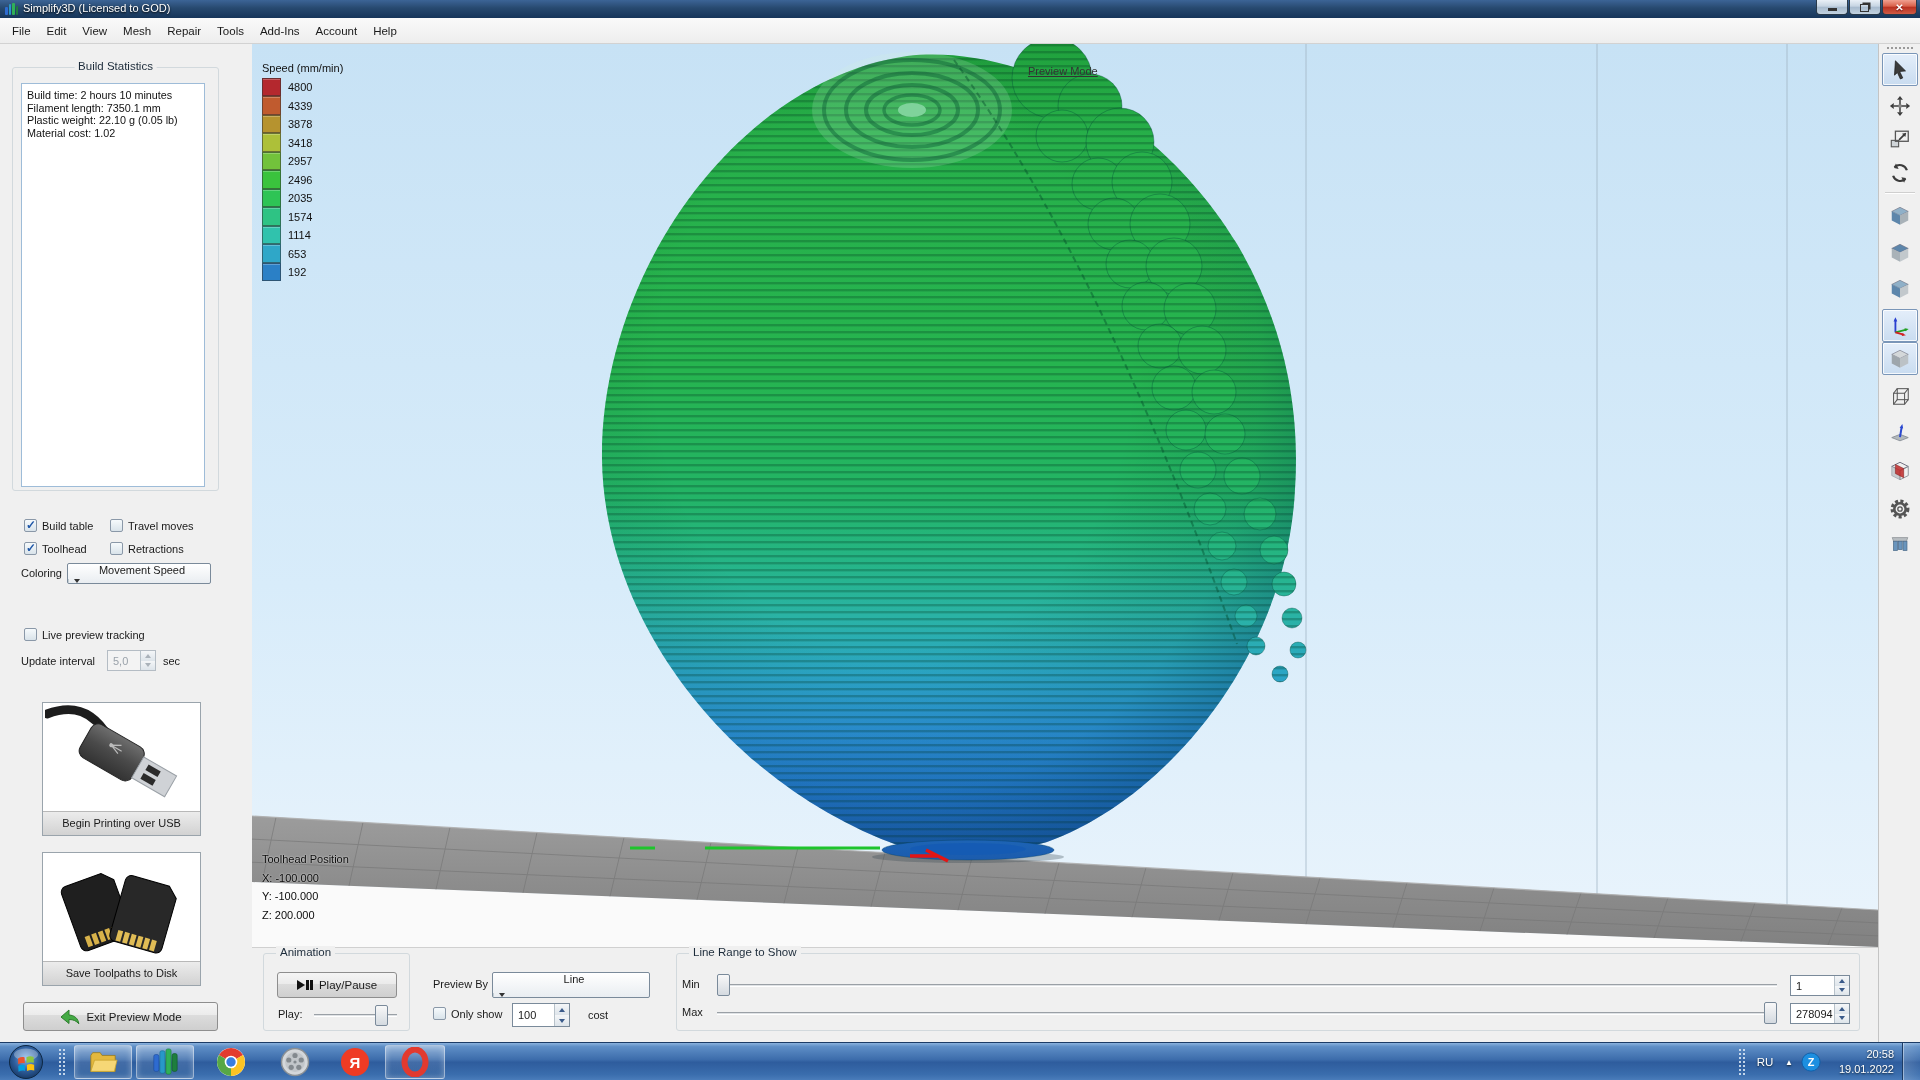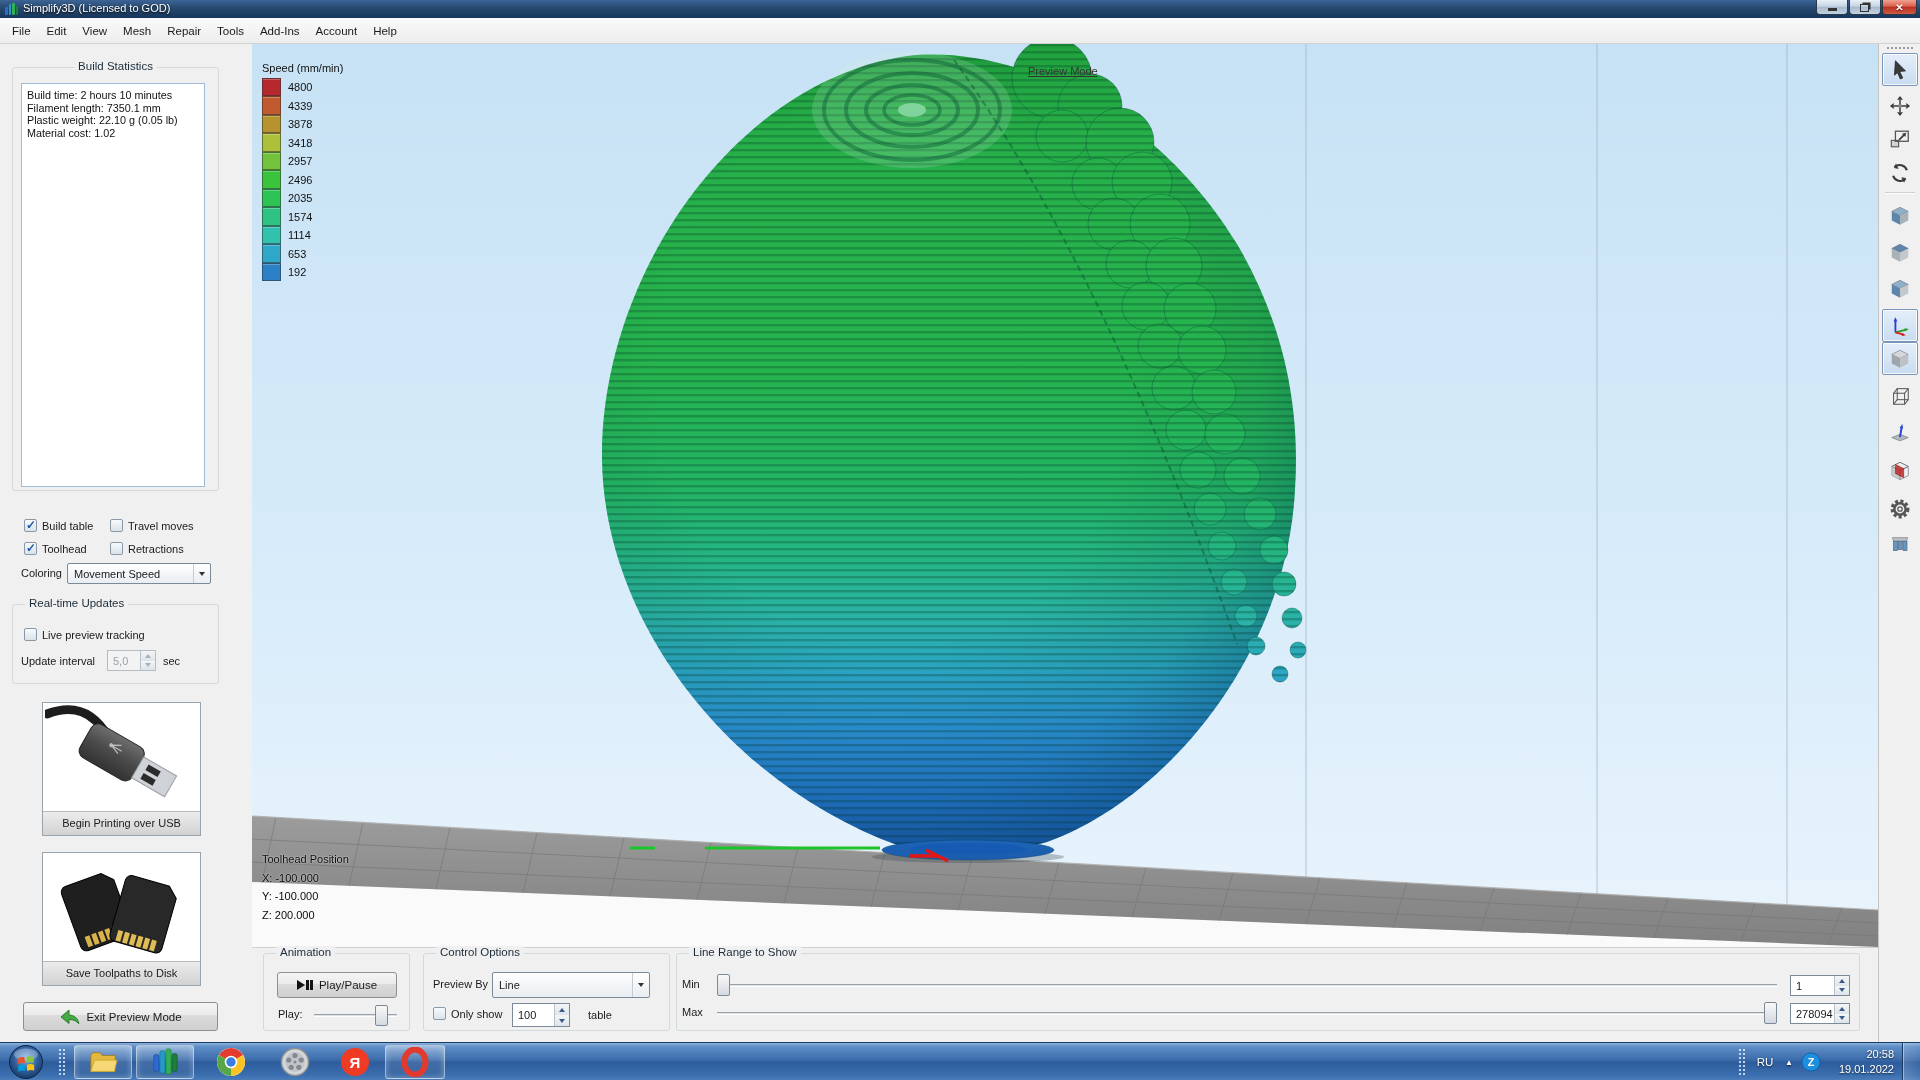--- a/index.html
+++ b/index.html
@@ -37,21 +37,21 @@
   #stats-box div { font-size:10.8px; line-height:12.5px; color:#111; }
 
   .cbx { position:absolute; display:flex; align-items:center; }
   .cbx .box { width:13px; height:13px; border:1px solid #8a98a8; border-radius:2px;
     background:linear-gradient(180deg,#f6fafc,#d9e3ea); position:relative; flex:0 0 auto; }
   .cbx.checked .box::after { content:"✓"; position:absolute; left:1px; top:-2px;
     color:#1f57a8; font-size:12px; font-weight:bold; }
   .cbx .lbl { margin-left:5px; white-space:nowrap; }
 
   .w7select { position:absolute; border:1px solid #7a8a9a; border-radius:2px;
-    background:linear-gradient(180deg,#fff,#e9edf1); display:flex; align-items:center; }
+    background:linear-gradient(180deg,#fff,#e9edf1); display:flex; align-items:center;flex-direction:column; }
   .w7select .val { flex:1; padding-left:6px; white-space:nowrap; overflow:hidden; }
   .w7select .arr { width:17px; align-self:stretch; border-left:1px solid #c2ccd2;
     display:flex; align-items:center; justify-content:center; }
   .tri-down { width:0; height:0; border-left:3.5px solid transparent; border-right:3.5px solid transparent; border-top:4.5px solid #333; }
 
   .spinbox { position:absolute; border:1px solid #7a8a9a; background:#fff; display:flex; }
   .spinbox .val { flex:1; padding-left:5px; display:flex; align-items:center; }
   .spinbox .arrows { width:15px; border-left:1px solid #b8c2ca; display:flex; flex-direction:column; }
   .spinbox .arrows span { flex:1; display:flex; align-items:center; justify-content:center;
     background:linear-gradient(180deg,#f4f6f8,#dde4ea); }
@@ -172,23 +172,20 @@
 
   <div id="sip-rows"></div>
   <span class="abs btm-lbl" style="left:21px;top:523px;">Coloring</span>
   <div class="w7select" style="left:67px;top:519px;width:144px;height:21px;">
     <span class="val">Movement Speed</span>
     <span class="arr">
         <span class="tri-down"></span>
       </span>
   </div>
 
-  <div class="grp" style="left:12px;top:560px;width:207px;height:80px;">
-    <span class="t">Real-time Updates</span>
-  </div>
   <div class="cbx" id="cb-live" style="left:24px;top:584px;">
     <span class="box"></span>
     <span class="lbl">Live preview tracking</span>
   </div>
   <span class="abs btm-lbl" style="left:21px;top:611px;">Update interval</span>
   <div class="spinbox disabled" style="left:107px;top:606px;width:49px;height:21px;">
     <span class="val">5,0</span>
     <span class="arrows">
         <span>
           <i class="tri-up-s"></i>
@@ -517,23 +514,20 @@
       <span class="p-tri"></span>
         <span class="p-bar"></span>
         <span class="p-bar"></span>
     </span>
     <span>Play/Pause</span>
   </div>
   <span class="btm-lbl" style="left:26px;top:60px;">Play:</span>
   <div class="slider-track" style="left:62px;top:66px;width:83px;"></div>
   <div class="slider-thumb" style="left:123px;top:57px;height:21px;"></div>
 
-  <div class="grp" style="left:171px;top:5px;width:247px;height:78px;">
-    <span class="t">Control Options</span>
-  </div>
   <span class="btm-lbl" style="left:181px;top:30px;">Preview By</span>
   <div class="w7select" style="left:240px;top:24px;width:158px;height:26px;">
     <span class="val">Line</span>
     <span class="arr">
         <span class="tri-down"></span>
       </span>
   </div>
   <div class="cbx" id="cb-onlyshow" style="left:181px;top:59px;">
     <span class="box"></span>
     <span class="lbl">Only show</span>
@@ -542,21 +536,21 @@
     <span class="val">100</span>
     <span class="arrows">
         <span>
           <i class="tri-up-s"></i>
         </span>
         <span>
           <i class="tri-down-s"></i>
         </span>
       </span>
   </div>
-  <span class="btm-lbl" style="left:336px;top:61px;">table</span>
+  <span class="btm-lbl" style="left:336px;top:61px;">cost</span>
 
   <div class="grp" style="left:424px;top:5px;width:1184px;height:78px;">
     <span class="t">Line Range to Show</span>
   </div>
   <span class="btm-lbl" style="left:430px;top:30px;">Min</span>
   <div class="slider-track" style="left:465px;top:36px;width:1060px;"></div>
   <div class="slider-thumb" style="left:465px;top:26px;height:22px;"></div>
   <div class="spinbox" style="left:1538px;top:27px;width:60px;height:21px;">
     <span class="val">1</span>
     <span class="arrows">

